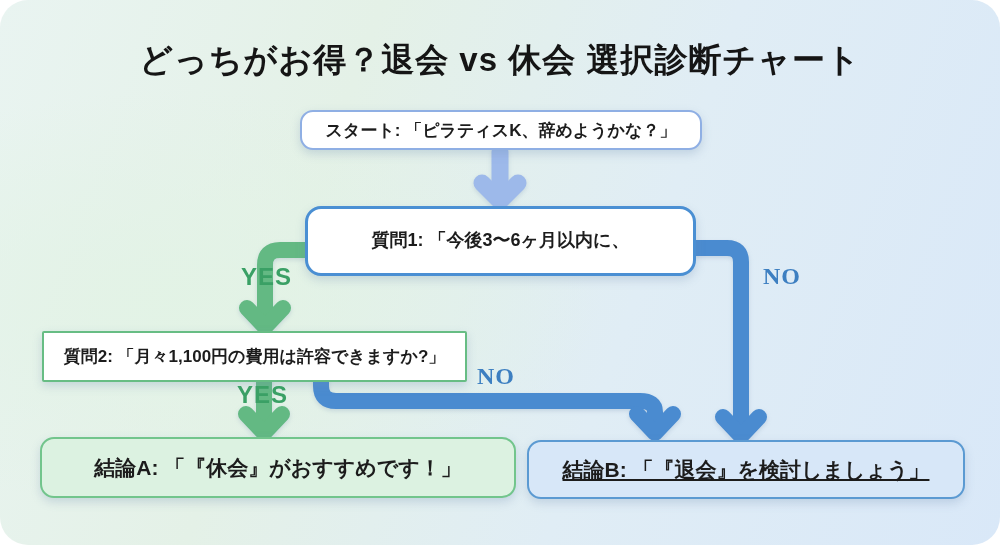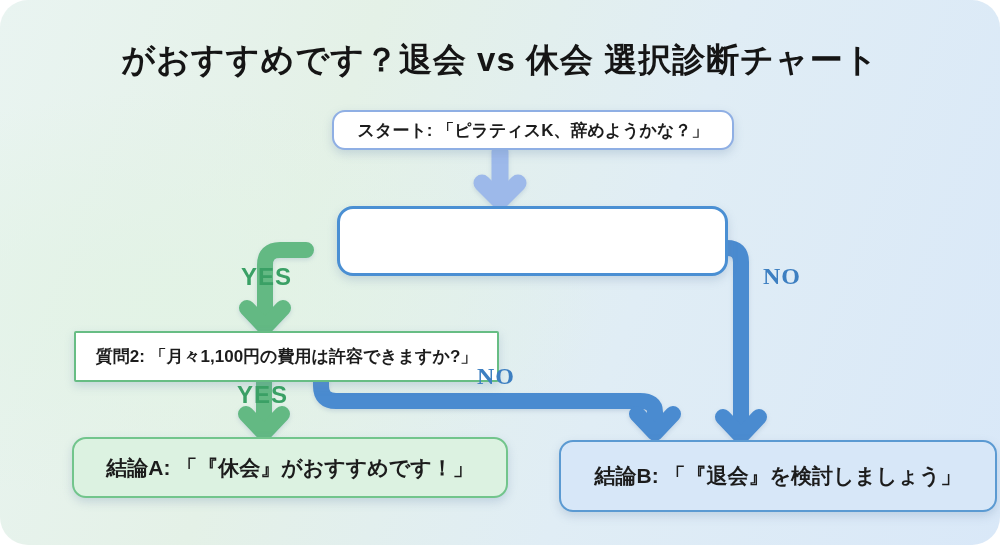--- a/index.html
+++ b/index.html
@@ -34,21 +34,20 @@
     display: flex;
     flex-direction: column;
     align-items: center;
     justify-content: center;
     box-sizing: border-box;
     background: #ffffff;
     color: #1c1c1c;
     font-weight: bold;
     text-align: center;
     box-shadow: 0 4px 10px rgba(110,140,175,0.28);
-    margin-left: 32px;
   }
   .node-start {
     left: 300px; top: 110px; width: 402px; height: 40px;
     border: 2.5px solid var(--border-blue-light, #8fafe4);
     border-radius: 13px;
     font-size: 17px;
   }
   .node-q1 {
     left: 305px; top: 206px; width: 391px; height: 70px;
     border: 3px solid var(--border-blue-strong, #4a8fd3);
@@ -56,32 +55,33 @@
     font-size: 18px;
     line-height: 1.55;
   }
   .node-q2 {
     left: 42px; top: 331px; width: 425px; height: 51px;
     border: 2.5px solid var(--border-green, #67bd84);
     border-radius: 2px;
     font-size: 17px;
   }
   .node-con-a {
-    left: 40px; top: 437px; width: 436px; height: 61px;
+    left: 40px; top: 437px; width: 476px; height: 61px;
     background: var(--fill-green-light, #dcf2e1);
     border: 2.5px solid var(--border-green-strong, #72c58c);
     border-radius: 14px;
     font-size: 21px;
   }
   .node-con-b {
-    left: 527px; top: 440px; width: 438px; height: 72px;
+    left: 527px; top: 440px; width: 438px; height: 59px;
     background: var(--fill-blue-light, #d7e7f8);
     border: 2.5px solid var(--border-blue-mid, #5b9ad2);
     border-radius: 14px;
     font-size: 21px;
+    text-decoration: underline;
   }
   .arrows {
     position: absolute;
     left: 0; top: 0;
     filter: drop-shadow(0 2px 2px rgba(110,140,175,0.25));
   }
   .arrow {
     fill: none;
     stroke-linecap: round;
     stroke-linejoin: round;
@@ -97,21 +97,21 @@
     letter-spacing: 1px;
   }
   .edge-label.green { color: var(--label-green, #3aa065); margin-left: 39px; }
   .edge-label.blue  { color: var(--label-blue, #3d7fc1); font-family: Liberation Serif, serif; }
 </style>
 </head>
 <body>
 
 <div class="canvas">
 
-  <div class="title">がおすすめです？退会 vs 休会 選択診断チャート</div>
+  <div class="title">どっちがお得？退会 vs 休会 選択診断チャート</div>
 
   <svg class="arrows" width="1000" height="545" viewBox="0 0 1000 545">
 
     <g>
       <path class="arrow arrow-peri" d="M 500 152 L 500 186"></path>
       <path class="arrow arrow-peri" d="M 482 183 L 500 201 L 518 183"></path>
     </g>
 
     <g>
       <path class="arrow arrow-green" d="M 306 250 L 280 250 Q 265 250 265 265 L 265 315"></path>
@@ -132,20 +132,21 @@
       <path class="arrow arrow-blue" d="M 321 373 L 321 386 Q 321 401 336 401 L 640 401 Q 655 401 655 412 L 655 421"></path>
       <path class="arrow arrow-blue" d="M 637 414 L 655 433 L 673 414"></path>
     </g>
   </svg>
 
   <div class="node node-start">
     <span>スタート: 「ピラティスK、辞めようかな？」</span>
   </div>
 
   <div class="node node-q1">
+    <span>質問1: 「今後3〜6ヶ月以内に、</span>
   </div>
 
   <div class="node node-q2">
     <span>質問2: 「月々1,100円の費用は許容できますか?」</span>
   </div>
 
   <div class="node node-con-a">
     <span>結論A: 「『休会』がおすすめです！」</span>
   </div>
 

